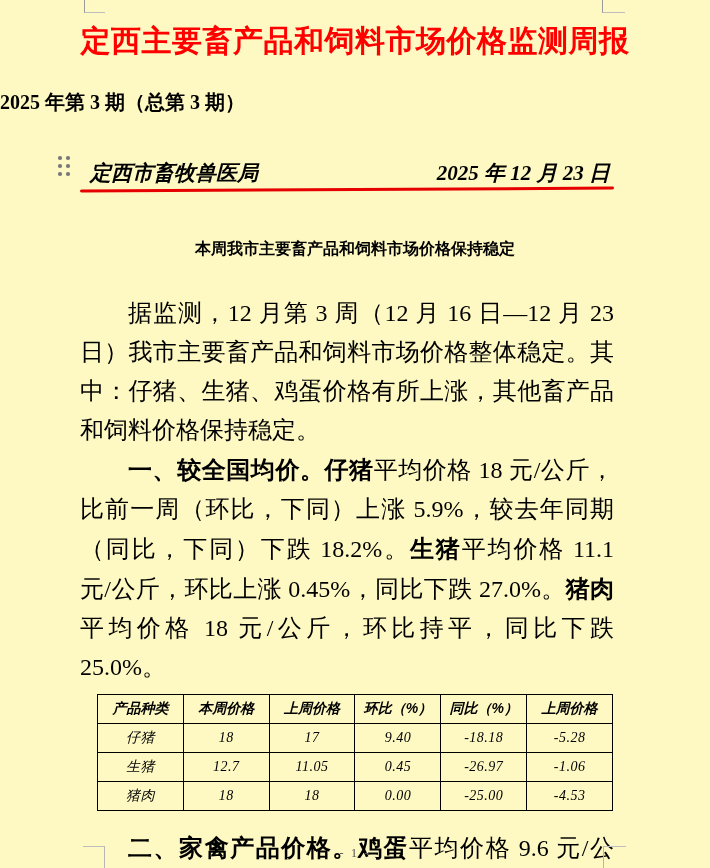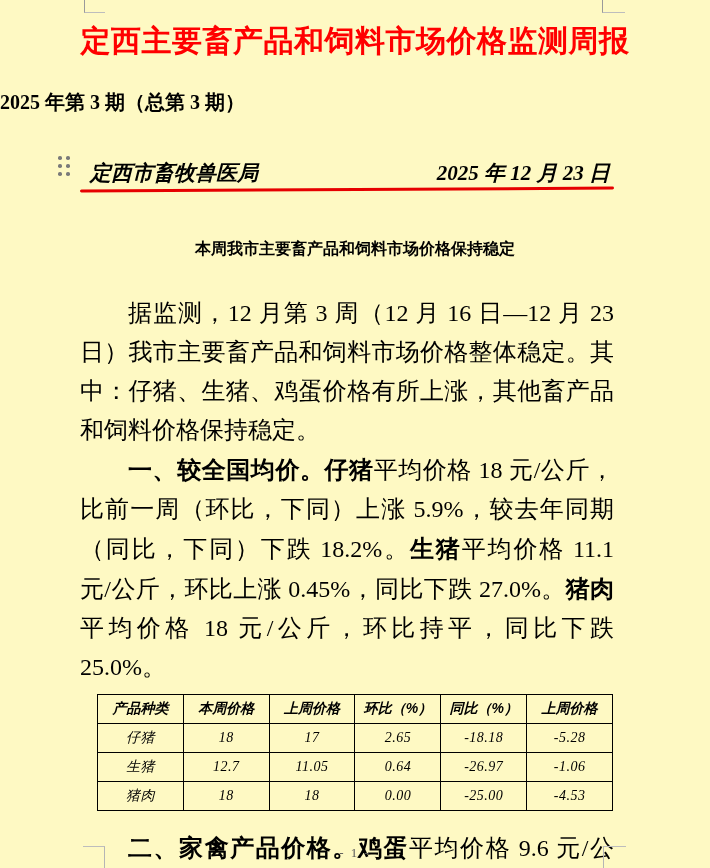--- a/index.html
+++ b/index.html
@@ -132,29 +132,29 @@
         <th>环比（%）</th>
         <th>同比（%）</th>
         <th>上周价格</th>
       </tr>
     </thead>
     <tbody>
       <tr>
         <td>仔猪</td>
         <td>18</td>
         <td>17</td>
-        <td>2.65</td>
+        <td>9.40</td>
         <td>-18.18</td>
         <td>-5.28</td>
       </tr>
       <tr>
         <td>生猪</td>
         <td>12.7</td>
         <td>11.05</td>
-        <td>0.64</td>
+        <td>0.45</td>
         <td>-26.97</td>
         <td>-1.06</td>
       </tr>
       <tr>
         <td>猪肉</td>
         <td>18</td>
         <td>18</td>
         <td>0.00</td>
         <td>-25.00</td>
         <td>-4.53</td>

